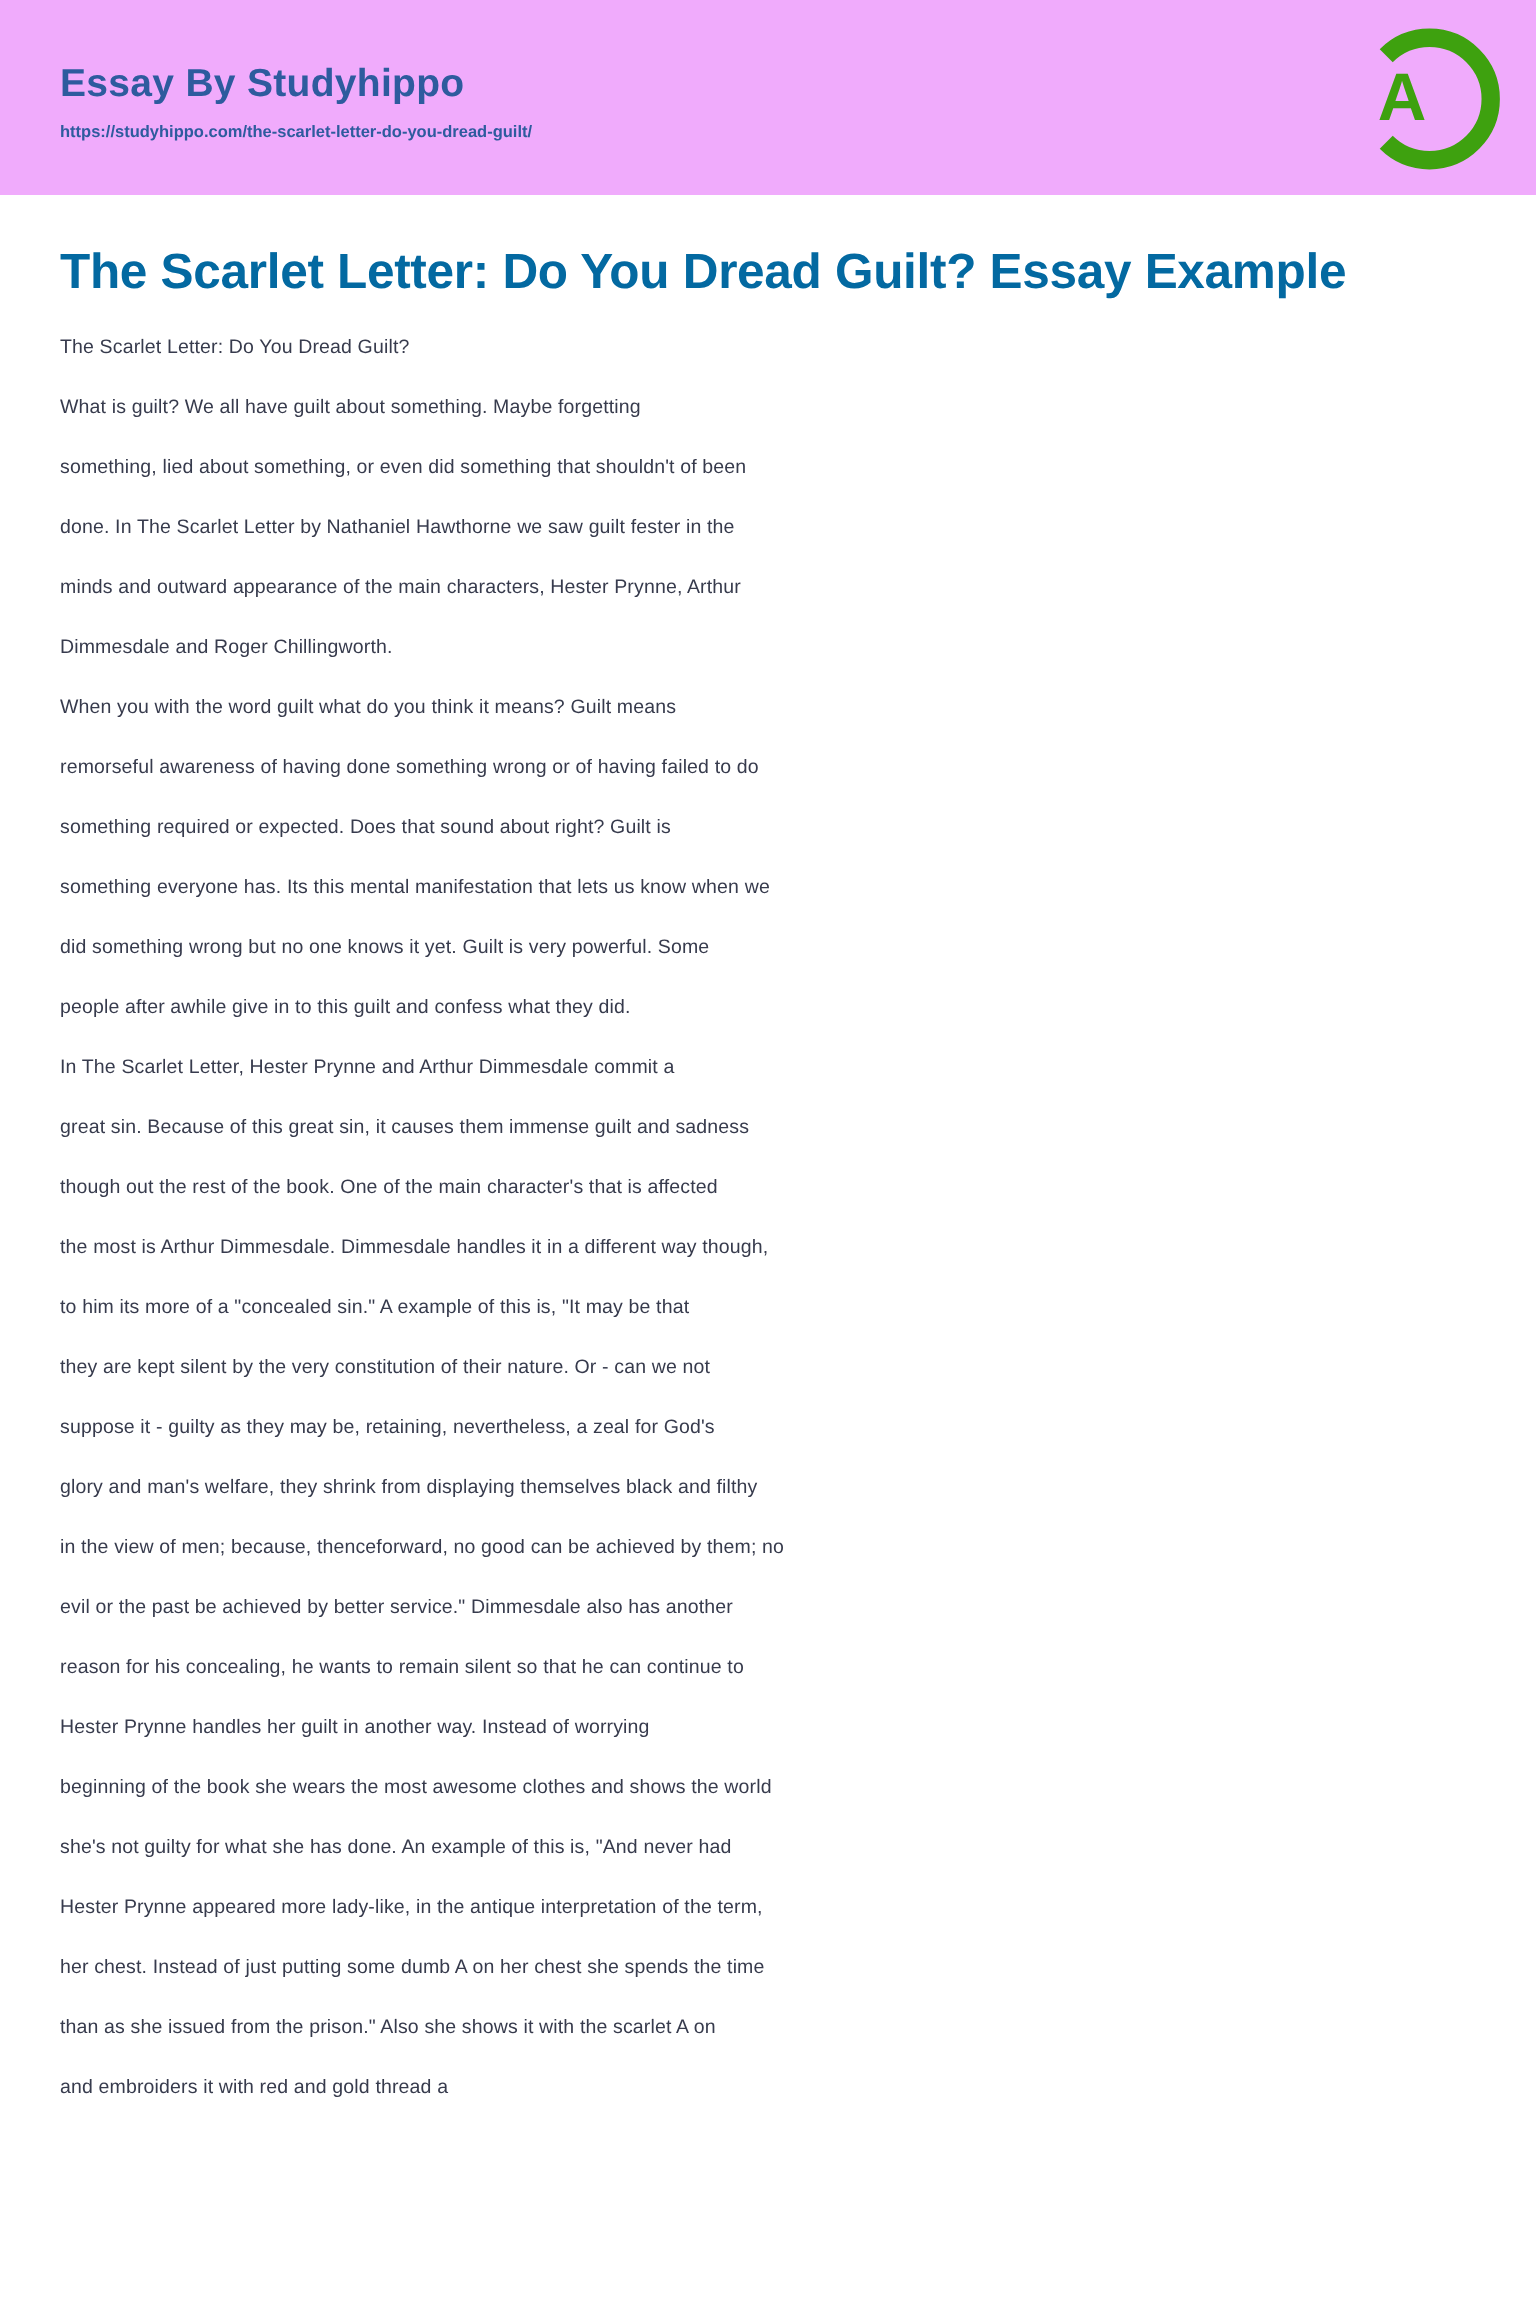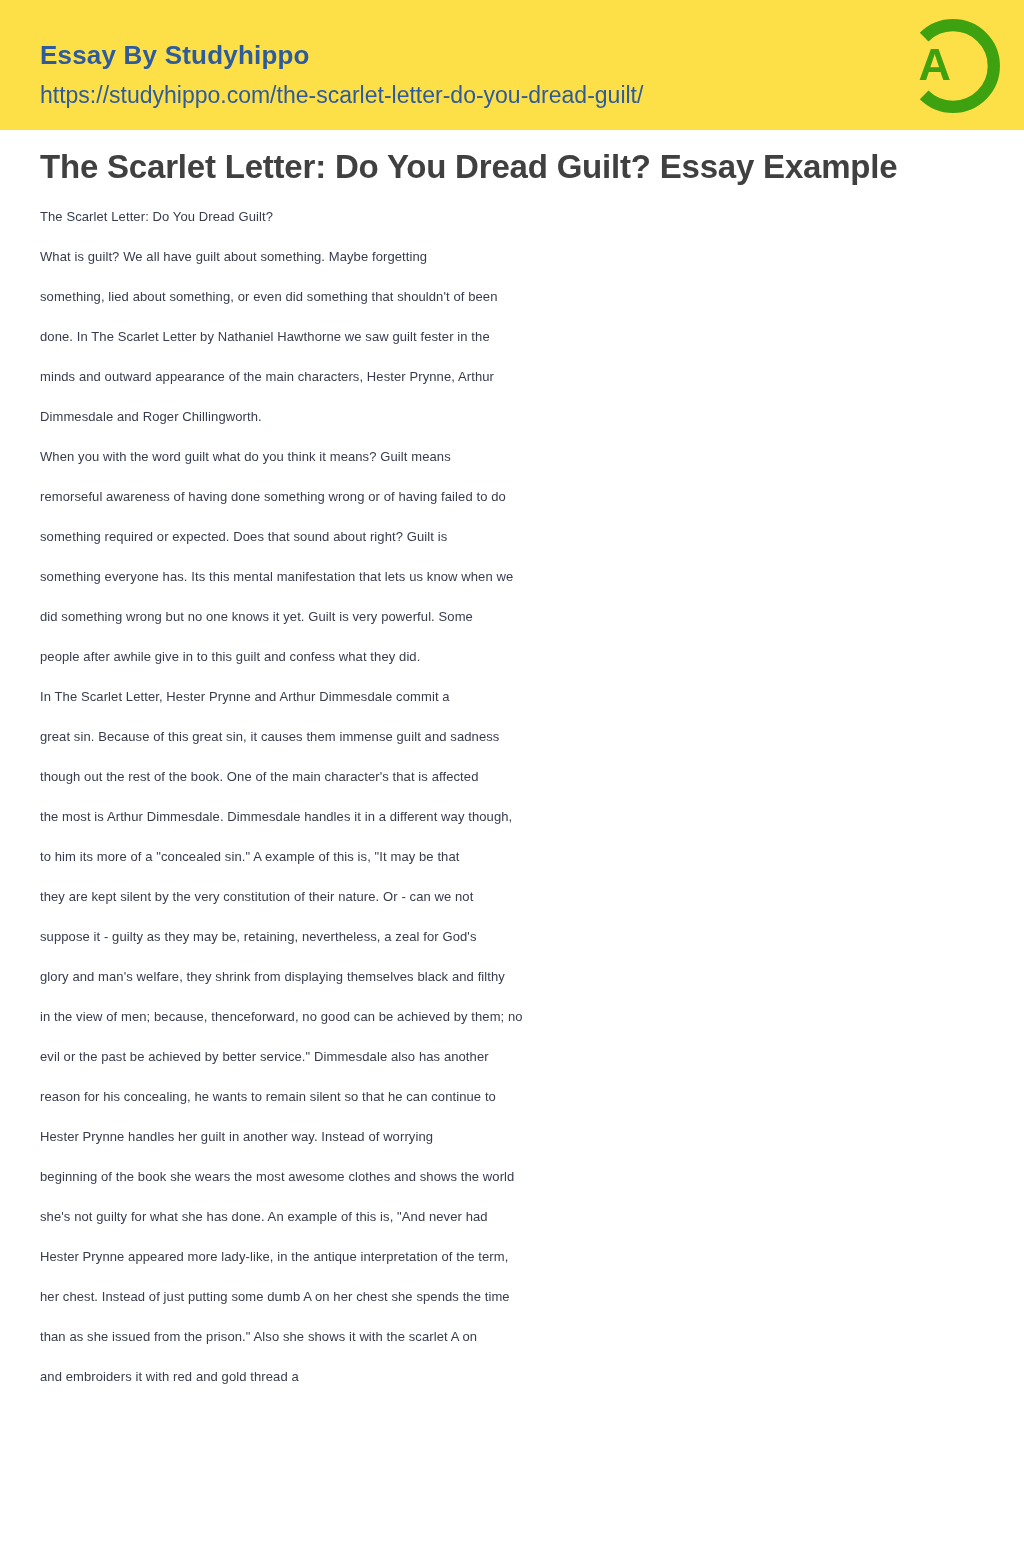--- a/index.html
+++ b/index.html
@@ -14,58 +14,58 @@
     height: 1549px;
     background: #ffffff;
     overflow: hidden;
   }
 
   
   .header {
     position: relative;
     width: 100%;
     height: 130px;
-    background: #fde047;
+    background: #f0abfc;
   }
   .brand {
     position: absolute;
     left: 40px;
     top: 40px;
     font-size: 26px;
     font-weight: 700;
     color: #2e5b9e;
     letter-spacing: 0.2px;
   }
   .page-url {
     position: absolute;
     left: 40px;
     top: 82px;
-    font-size: 23px;
-    font-weight: 400;
+    font-size: 11px;
+    font-weight: 700;
     color: #2e5b9e;
     text-decoration: none;
   }
   .logo {
     position: absolute;
     top: 15px;
     right: 20px;
     width: 102px;
     height: 102px;
   }
 
   
   .article {
     padding: 0 40px;
   }
   .article-title {
-    margin-top: 18px;
+    margin-top: 32px;
     font-size: 33px;
     line-height: 38px;
     font-weight: 700;
-    color: #404040;
+    color: #0369a1;
     letter-spacing: -0.2px;
     max-width: 920px;
   }
   .essay {
     margin-top: 10px;
   }
   .essay-line {
     height: 40px;
     display: flex;
     align-items: center;

